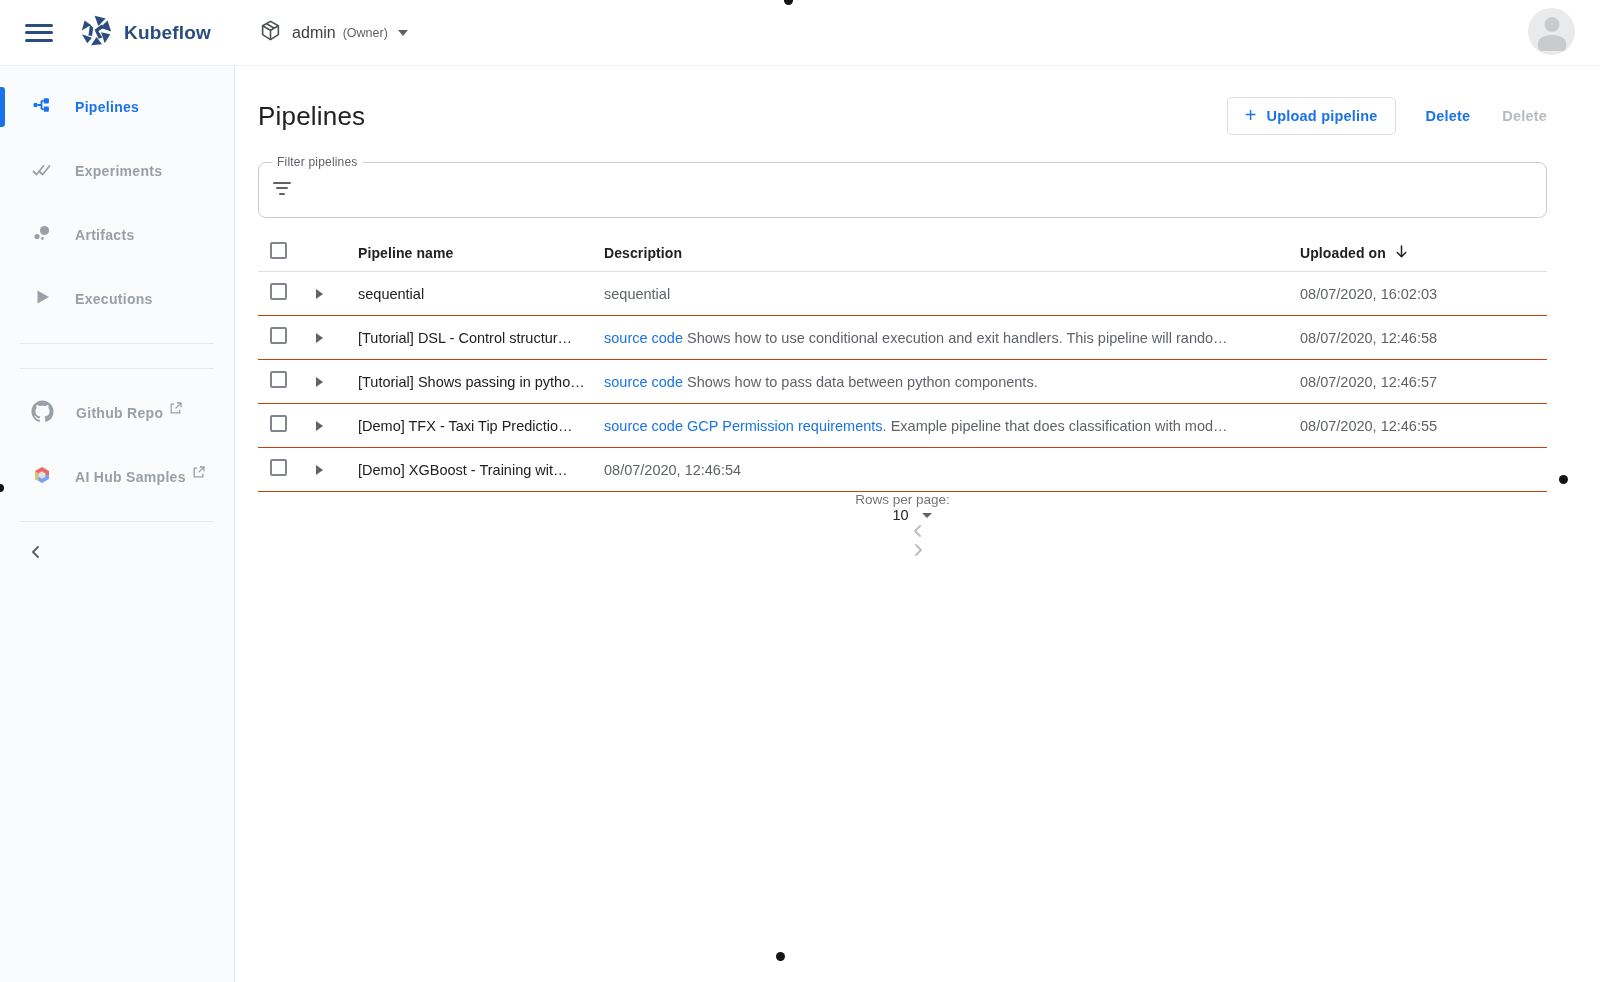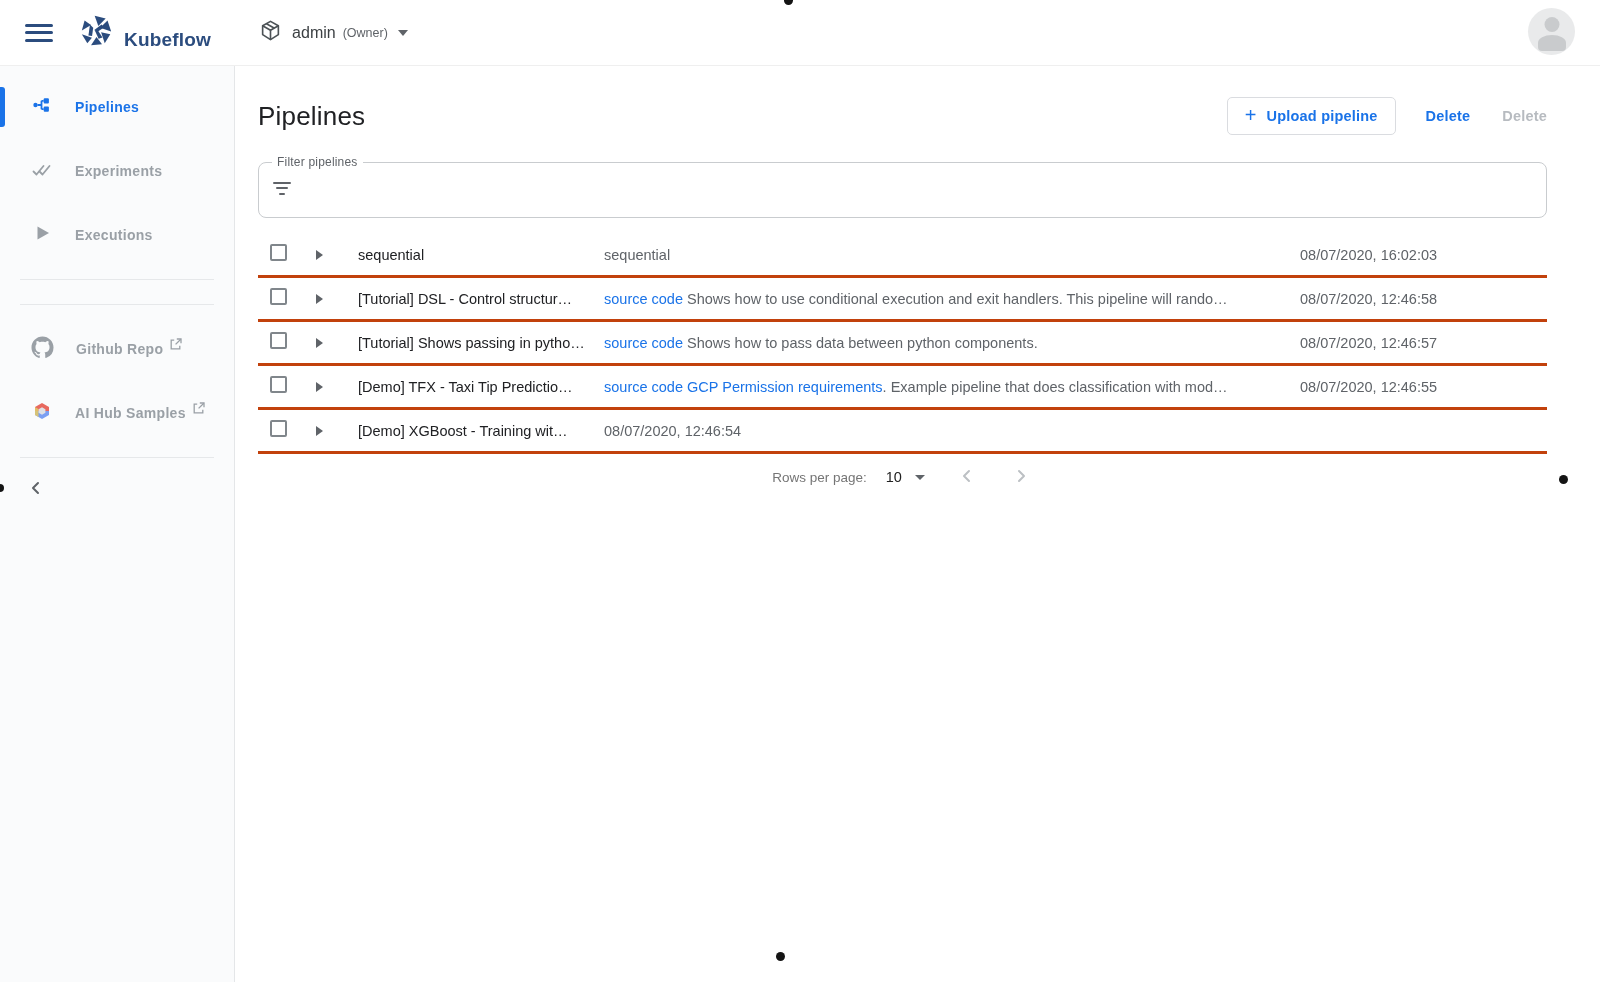--- a/index.html
+++ b/index.html
@@ -4,21 +4,21 @@
 <style>
   * { margin:0; padding:0; box-sizing:border-box; }
   html,body { width:1600px; height:982px; overflow:hidden; background:#fff;
     font-family:"Liberation Sans", sans-serif; color:#212121; }
 
   
   .topbar { height:66px; display:flex; align-items:center; background:#fff;
     border-bottom:1px solid #efefef; position:relative; }
   .hamburger { width:28px; margin-left:25px; cursor:pointer; }
   .hamburger span { display:block; height:3px; background:#2b4c7e; border-radius:2px; margin:4.5px 0; }
-  .brand { display:flex; align-items:flex-end; margin-left:27px; }
+  .brand { display:flex; align-items:center; margin-left:27px; }
   .brand-name { font-size:19px; font-weight:700; color:#2b4c7e; margin-left:11px; letter-spacing:.2px; }
   .ns-select { display:flex; align-items:center; margin-left:48px; cursor:pointer; }
   .ns-name { font-size:16px; color:#3c4043; margin-left:10px; }
   .ns-role { font-size:12.5px; color:#5f6368; margin-left:7px; }
   .caret-down { width:0; height:0; border-left:5.5px solid transparent; border-right:5.5px solid transparent;
     border-top:6px solid #5f6368; margin-left:10px; }
   .avatar { position:absolute; right:25px; top:8px; width:47px; height:47px; border-radius:50%;
     background:#e9eaeb; overflow:hidden; }
   .avatar .head { position:absolute; left:50%; top:9px; transform:translateX(-50%);
     width:15px; height:15px; border-radius:50%; background:#c9cbcd; }
@@ -64,37 +64,37 @@
     font-size:12px; color:#5f6368; letter-spacing:.2px; }
   .filter-icon { width:18px; margin-right:12px; }
   .filter-icon span { display:block; height:2px; background:#5f6368; border-radius:1px; margin-bottom:3.5px; }
   .filter-icon .l1 { width:18px; } .filter-icon .l2 { width:12px; margin-left:3px; } .filter-icon .l3 { width:6px; margin-left:6px; }
   .filter-input { border:none; outline:none; flex:1; font-size:15px; font-family:inherit; color:#212121; background:transparent; }
 
   
   .table { margin-top:16px; }
   .thead, .trow { display:grid; grid-template-columns:48px 52px 246px 1fr 247px; align-items:center; }
   .thead { height:38px; border-bottom:1px solid #e0e0e0; }
-  .trow { height:44px; border-bottom:3px solid #c2410c; }
+  .trow { height:44px; border-bottom:1px solid #c2410c; }
   .th { font-size:14px; font-weight:700; color:#212121; letter-spacing:.1px; display:flex; align-items:center; }
   .cell { font-size:14.5px; white-space:nowrap; overflow:hidden; }
   .c-check { padding-left:12px; }
   .c-expand { padding-left:10px; }
   .c-name { color:#202124; cursor:pointer; }
   .c-desc { color:#5f6368; padding-right:20px; }
   .c-date { color:#5f6368; }
   .desc-link { color:#1a73e8; cursor:pointer; }
   .checkbox { display:inline-block; width:17px; height:17px; border:2px solid #80868b; border-radius:2px;
     background:#fff; cursor:pointer; }
   .tri { display:inline-block; width:0; height:0; border-left:7px solid #5f6368;
     border-top:5px solid transparent; border-bottom:5px solid transparent; cursor:pointer; }
   .sort-arrow { margin-left:8px; }
 
   
-  .pagination { height:46px; display:flex; align-items:center; justify-content:center; font-size:13.5px; }
+  .pagination { height:46px; display:flex; align-items:center; justify-content:space-between; font-size:13.5px;flex-direction:column; }
   .pg-label { color:#757575; }
   .pg-value { color:#212121; font-size:14.5px; margin-left:19px; cursor:pointer; display:flex; align-items:center; }
   .pg-caret { width:0; height:0; border-left:5px solid transparent; border-right:5px solid transparent;
     border-top:5.5px solid #5f6368; margin-left:13px; }
   .pg-chev { margin-left:30px; cursor:default; padding:0 4px; }
 
   .edge-dot { position:absolute; background:#141414; border-radius:50%; z-index:50; }
 </style>
 </head>
 <body>
@@ -163,20 +163,30 @@
           <svg width="22" height="22" viewBox="0 0 22 22" fill="none" stroke="#9aa0a6" stroke-width="1.8" stroke-linecap="round" stroke-linejoin="round">
             <path d="M2.5 13.5l3 3 7-8.5"></path>
             <path d="M8.5 13.5l3 3 7-8.5"></path>
           </svg>
         </span>
         <span class="label">Experiments</span>
       </div>
       <div class="nav-item">
         <span>
           <svg width="22" height="22" viewBox="0 0 22 22" fill="#9aa0a6">
+            <circle cx="13.5" cy="8.5" r="4.6"></circle>
+            <circle cx="6" cy="14.5" r="2.6"></circle>
+            <circle cx="11.5" cy="16.5" r="1.4"></circle>
+          </svg>
+        </span>
+        <span class="label">Artifacts</span>
+      </div>
+      <div class="nav-item">
+        <span>
+          <svg width="22" height="22" viewBox="0 0 22 22" fill="#9aa0a6">
             <path d="M6.5 4.5L18 11 6.5 17.5z"></path>
           </svg>
         </span>
         <span class="label">Executions</span>
       </div>
 
       <div class="nav-divider"></div>
 
 
       <div class="nav-divider"></div>
@@ -242,20 +252,35 @@
       <span class="filter-label">Filter pipelines</span>
       <span class="filter-icon">
         <span class="l1"></span>
           <span class="l2"></span>
           <span class="l3"></span>
       </span>
       <input class="filter-input" type="text" value="" style="">
     </div>
 
     <div class="table">
+      <div class="thead">
+        <div class="c-check"><span class="checkbox"></span></div>
+        <div></div>
+        <div class="th">Pipeline name</div>
+        <div class="th">Description</div>
+        <div class="th">
+          <span>Uploaded on</span>
+          <span class="sort-arrow">
+            <svg width="15" height="15" viewBox="0 0 16 16" fill="none" stroke="#212121" stroke-width="1.6" stroke-linecap="round" stroke-linejoin="round">
+              <path d="M8 2v11"></path>
+                <path d="M3.5 9L8 13.5 12.5 9"></path>
+            </svg>
+          </span>
+        </div>
+      </div>
       <div>
           <div class="trow">
             <div class="c-check"><span class="checkbox"></span></div>
             <div class="c-expand"><span class="tri"></span></div>
             <div class="cell c-name">sequential</div>
             <div class="cell c-desc"><span class="desc-text">sequential</span></div>
             <div class="cell c-date">08/07/2020, 16:02:03</div>
           </div>
           <div class="trow">
             <div class="c-check"><span class="checkbox"></span></div>

